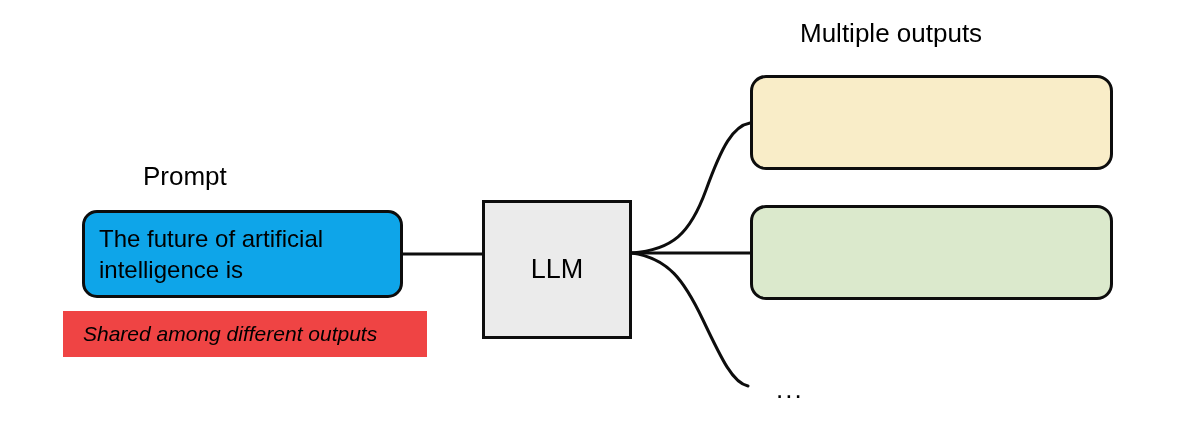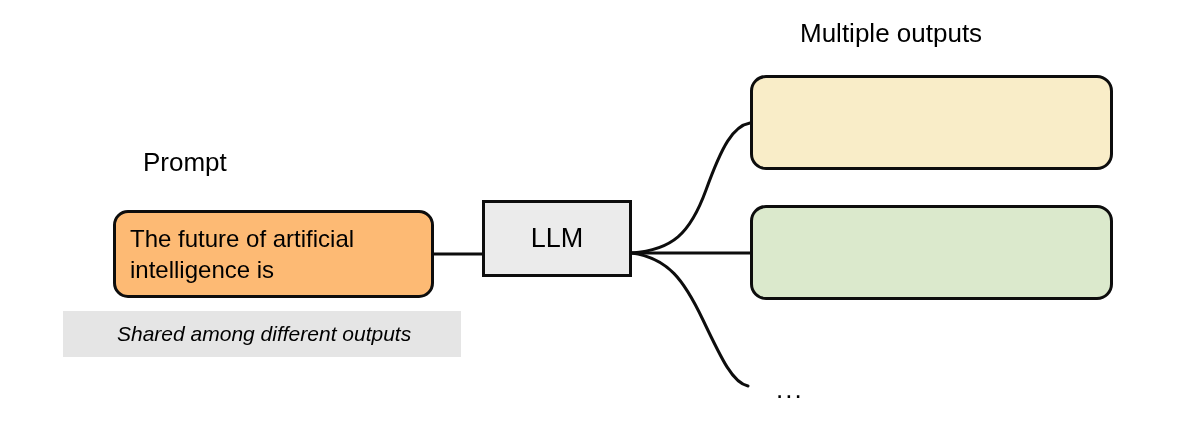--- a/index.html
+++ b/index.html
@@ -28,74 +28,72 @@
   }
 
   
   .caption {
     position: absolute;
     color: #000000;
     font-size: 26px;
     line-height: 30px;
     white-space: nowrap;
   }
-  #prompt-title   { left: 143px; top: 147px; width: 200px; }
+  #prompt-title   { left: 143px; top: 161px; width: 200px; }
   #outputs-title  { left: 800px; top: 18px;  width: 260px; }
 
   
   #prompt-box {
     position: absolute;
     left: 82px;
     top: 210px;
     width: 321px;
     height: 88px;
     box-sizing: border-box;
-    background: #fdba74;
+    background: #0ea5e9;
     border: 3px solid #0d0d0d;
     border-radius: 15px;
     display: flex;
     align-items: center;
-    margin-left: 31px;
   }
   #prompt-text {
     padding: 0 14px;
     color: #000000;
     font-size: 24px;
     line-height: 31px;
     width: 100%;
     box-sizing: border-box;
   }
 
   
   #shared-note {
     position: absolute;
     left: 63px;
     top: 311px;
     width: 364px;
     height: 46px;
-    background: #e5e5e5;
+    background: #ef4444;
     display: flex;
     align-items: center;
-    padding-left: 34px;
   }
   #shared-note-text {
     padding-left: 20px;
     font-size: 21px;
     font-style: italic;
     color: #000000;
     white-space: nowrap;
   }
 
   
   #llm-box {
     position: absolute;
     left: 482px;
     top: 200px;
     width: 150px;
-    height: 77px;
+    height: 139px;
     box-sizing: border-box;
     background: #ebebeb;
     border: 3px solid #0d0d0d;
     display: flex;
     align-items: center;
     justify-content: center;
   }
   #llm-label {
     font-size: 27px;
     color: #000000;

